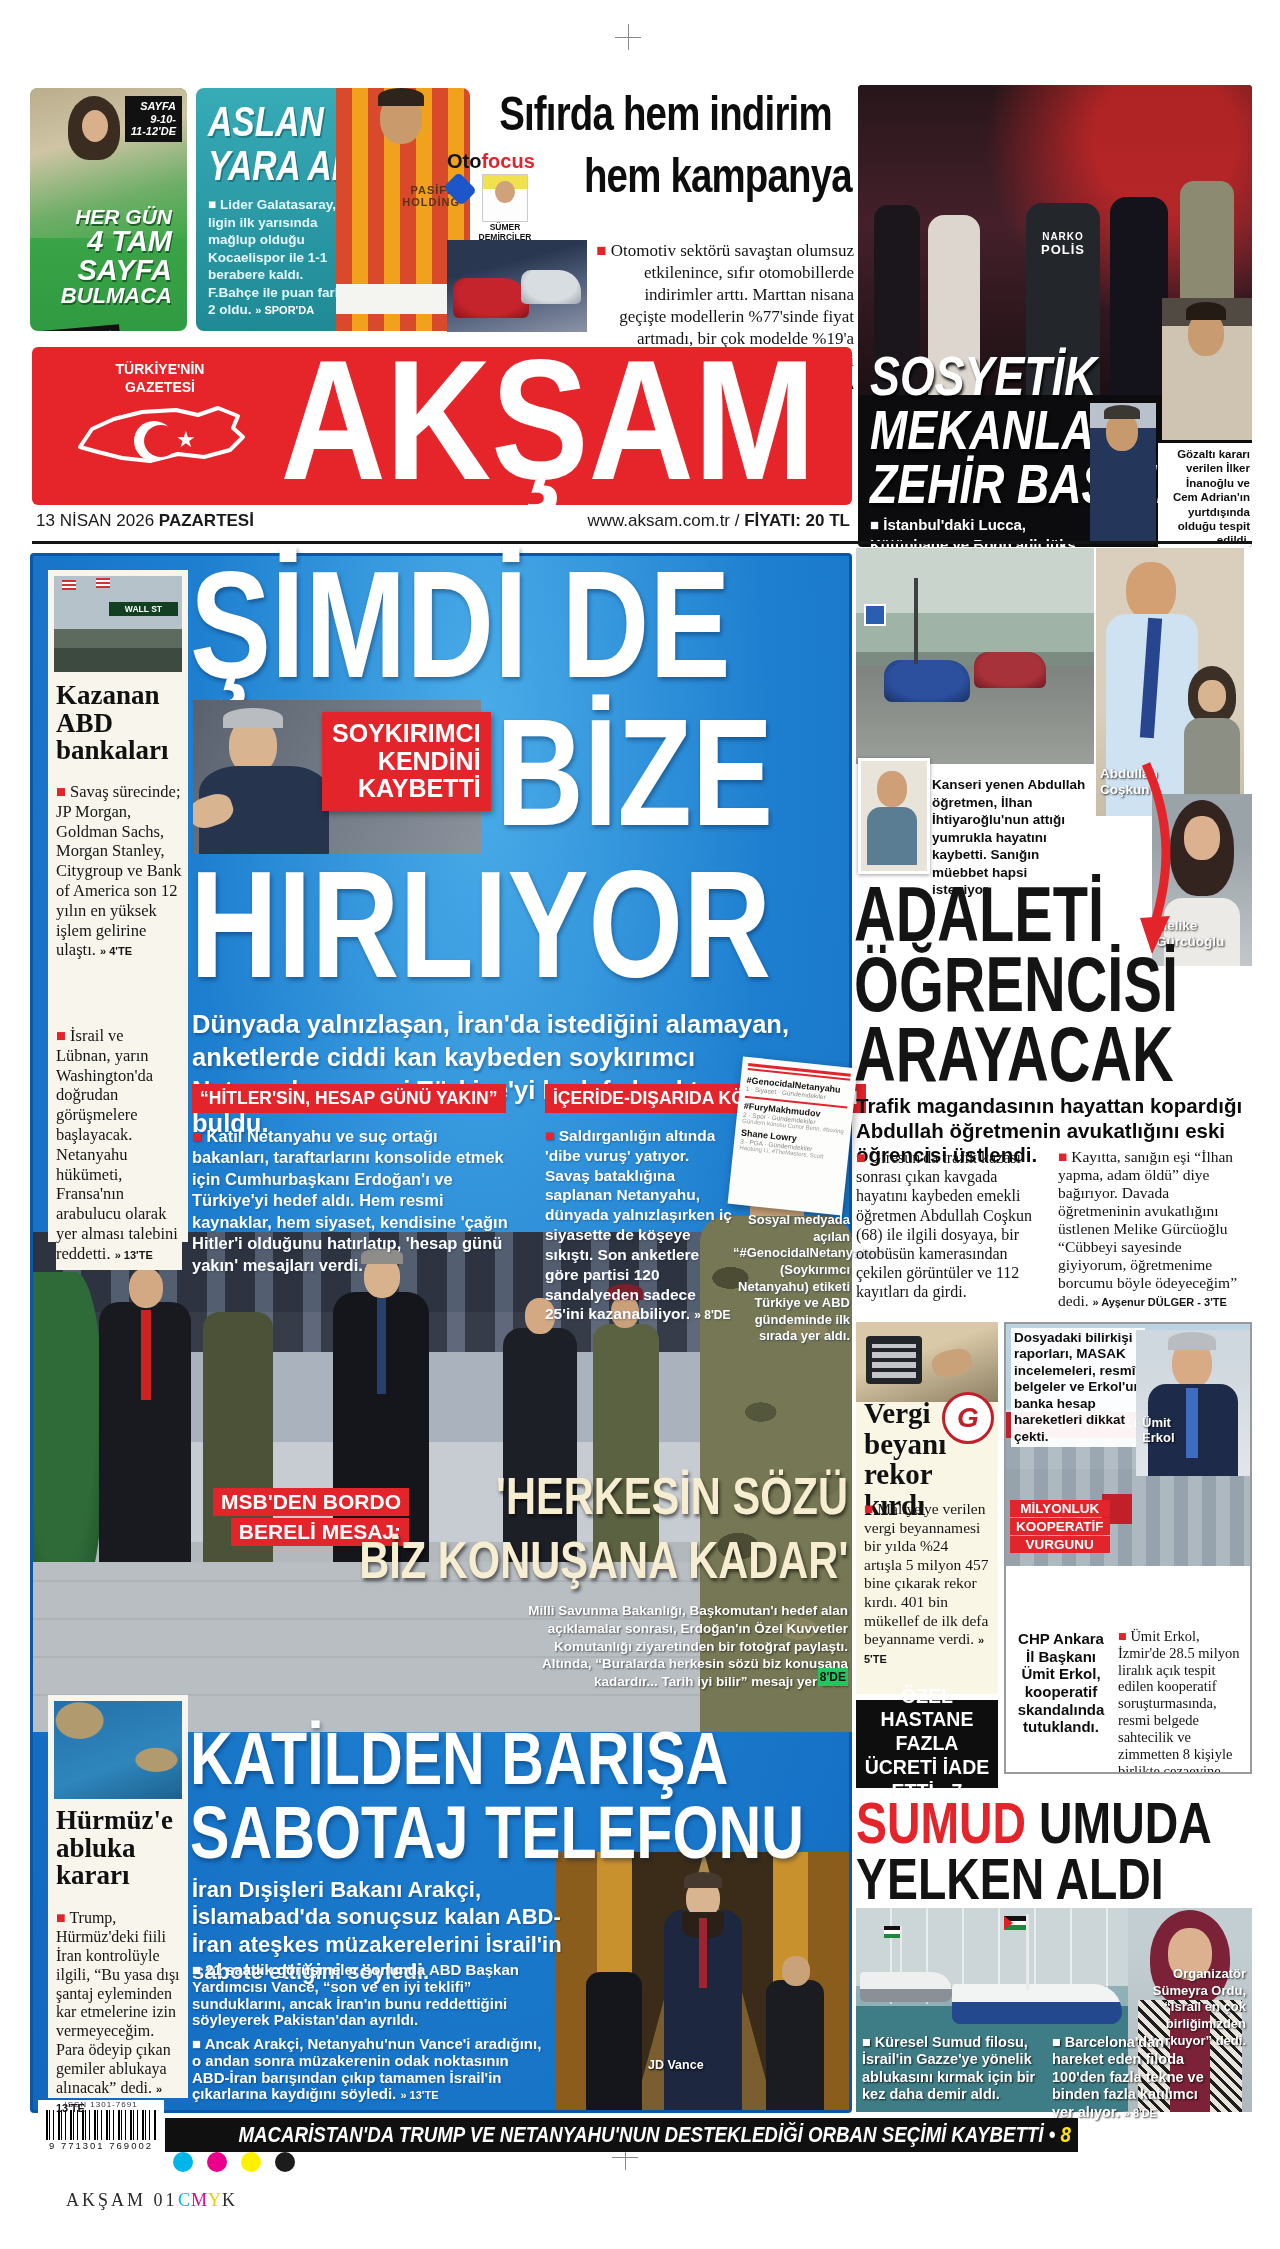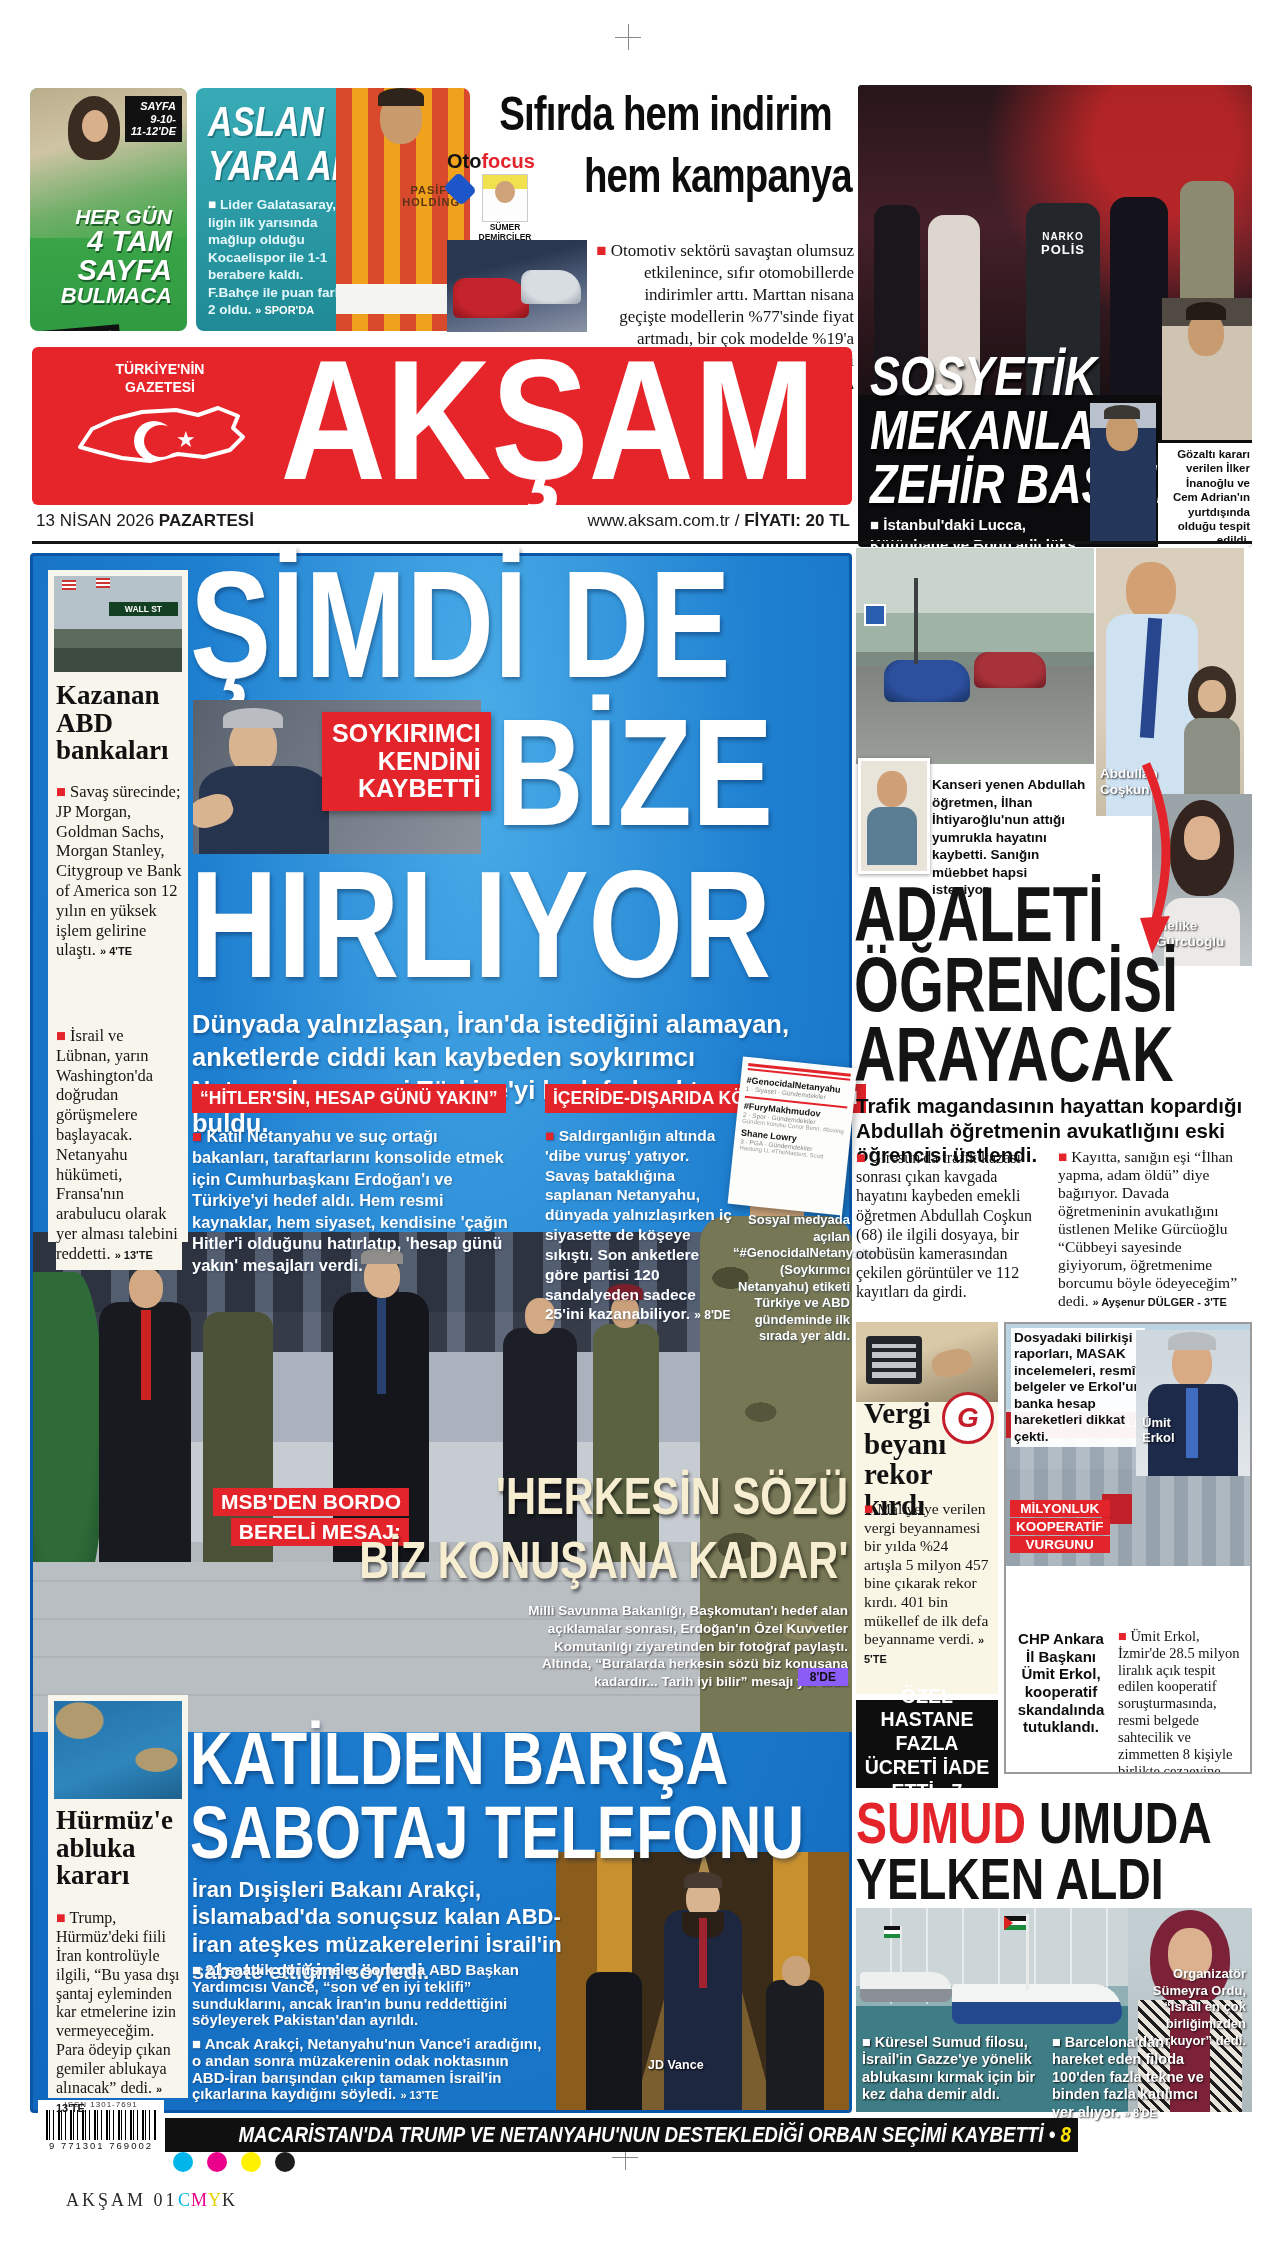--- a/index.html
+++ b/index.html
@@ -224,21 +224,21 @@
   </div>
   <div class="abs b w" style="left:733px;top:1212px;width:117px;font-size:13px;line-height:1.28;text-align:right;text-shadow:1px 1px 2px rgba(0,30,70,.5);">Sosyal medyada açılan “#GenocidalNetanyahu” (Soykırımcı Netanyahu) etiketi Türkiye ve ABD gündeminde ilk sırada yer aldı.</div>
 
   <div class="abs" style="left:213px;top:1488px;text-align:right;z-index:6;">
     <span class="hv w" style="display:inline-block;background:#e3242b;font-size:21px;padding:2px 8px;">MSB'DEN BORDO</span><br>
     <span class="hv w" style="display:inline-block;background:#e3242b;font-size:21px;padding:2px 8px;margin-top:2px;">BERELİ MESAJ:</span>
   </div>
   <div class="abs hv" style="right:432px;top:1466px;font-size:52px;color:#f7edd0;text-shadow:2px 3px 4px rgba(0,0,0,.55);z-index:6;"><span class="cxr">'HERKESİN SÖZÜ</span></div>
   <div class="abs hv" style="right:432px;top:1530px;font-size:52px;color:#f7edd0;text-shadow:2px 3px 4px rgba(0,0,0,.55);z-index:6;"><span class="cxr">BİZ KONUŞANA KADAR'</span></div>
   <div class="abs b w" style="right:432px;top:1602px;width:330px;font-size:13.5px;line-height:1.32;text-align:right;text-shadow:1px 1px 2px rgba(0,0,0,.6);z-index:6;">Milli Savunma Bakanlığı, Başkomutan'ı hedef alan açıklamalar sonrası, Erdoğan'ın Özel Kuvvetler Komutanlığı ziyaretinden bir fotoğraf paylaştı. Altında, “Buralarda herkesin sözü biz konuşana kadardır... Tarih iyi bilir” mesajı yer aldı.</div>
-  <div class="abs hv" style="right:432px;top:1668px;background:#8b5cf6;color:#111;font-size:12px;padding:2px 12px;z-index:6;">8'DE</div>
+  <div class="abs hv" style="right:432px;top:1668px;background:#22c55e;color:#111;font-size:12px;padding:2px 2px;z-index:6;">8'DE</div>
 
   <div class="abs hv w shadB" style="left:190px;top:1722px;font-size:74px;line-height:1;z-index:6;"><span class="cx">KATİLDEN BARIŞA</span></div>
   <div class="abs hv w shadB" style="left:190px;top:1796px;font-size:74px;line-height:1;z-index:6;"><span class="cx">SABOTAJ TELEFONU</span></div>
   <div class="abs b w" style="left:192px;top:1876px;width:372px;font-size:22px;line-height:1.24;text-shadow:1px 1px 2px rgba(0,30,70,.4);z-index:6;">İran Dışişleri Bakanı Arakçi, İslamabad'da sonuçsuz kalan ABD-İran ateşkes müzakerelerini İsrail'in sabote ettiğini söyledi.</div>
   <div class="abs b w" style="left:192px;top:1962px;width:356px;font-size:15px;line-height:1.12;text-shadow:1px 1px 2px rgba(0,30,70,.4);z-index:6;">
     <span class="bulW">■</span><span> 21 saatlik görüşmeler sonunda ABD Başkan Yardımcısı Vance, “son ve en iyi teklifi” sunduklarını, ancak İran'ın bunu reddettiğini söyleyerek Pakistan'dan ayrıldı.</span>
   </div>
   <div class="abs b w" style="left:192px;top:2036px;width:356px;font-size:15px;line-height:1.12;text-shadow:1px 1px 2px rgba(0,30,70,.4);z-index:6;">
     <span class="bulW">■</span><span> Ancak Arakçi, Netanyahu'nun Vance'i aradığını, o andan sonra müzakerenin odak noktasının ABD-İran barışından çıkıp tamamen İsrail'in çıkarlarına kaydığını söyledi. </span><span class="hv" style="font-size:11px;">» 13'TE</span>
   </div>

